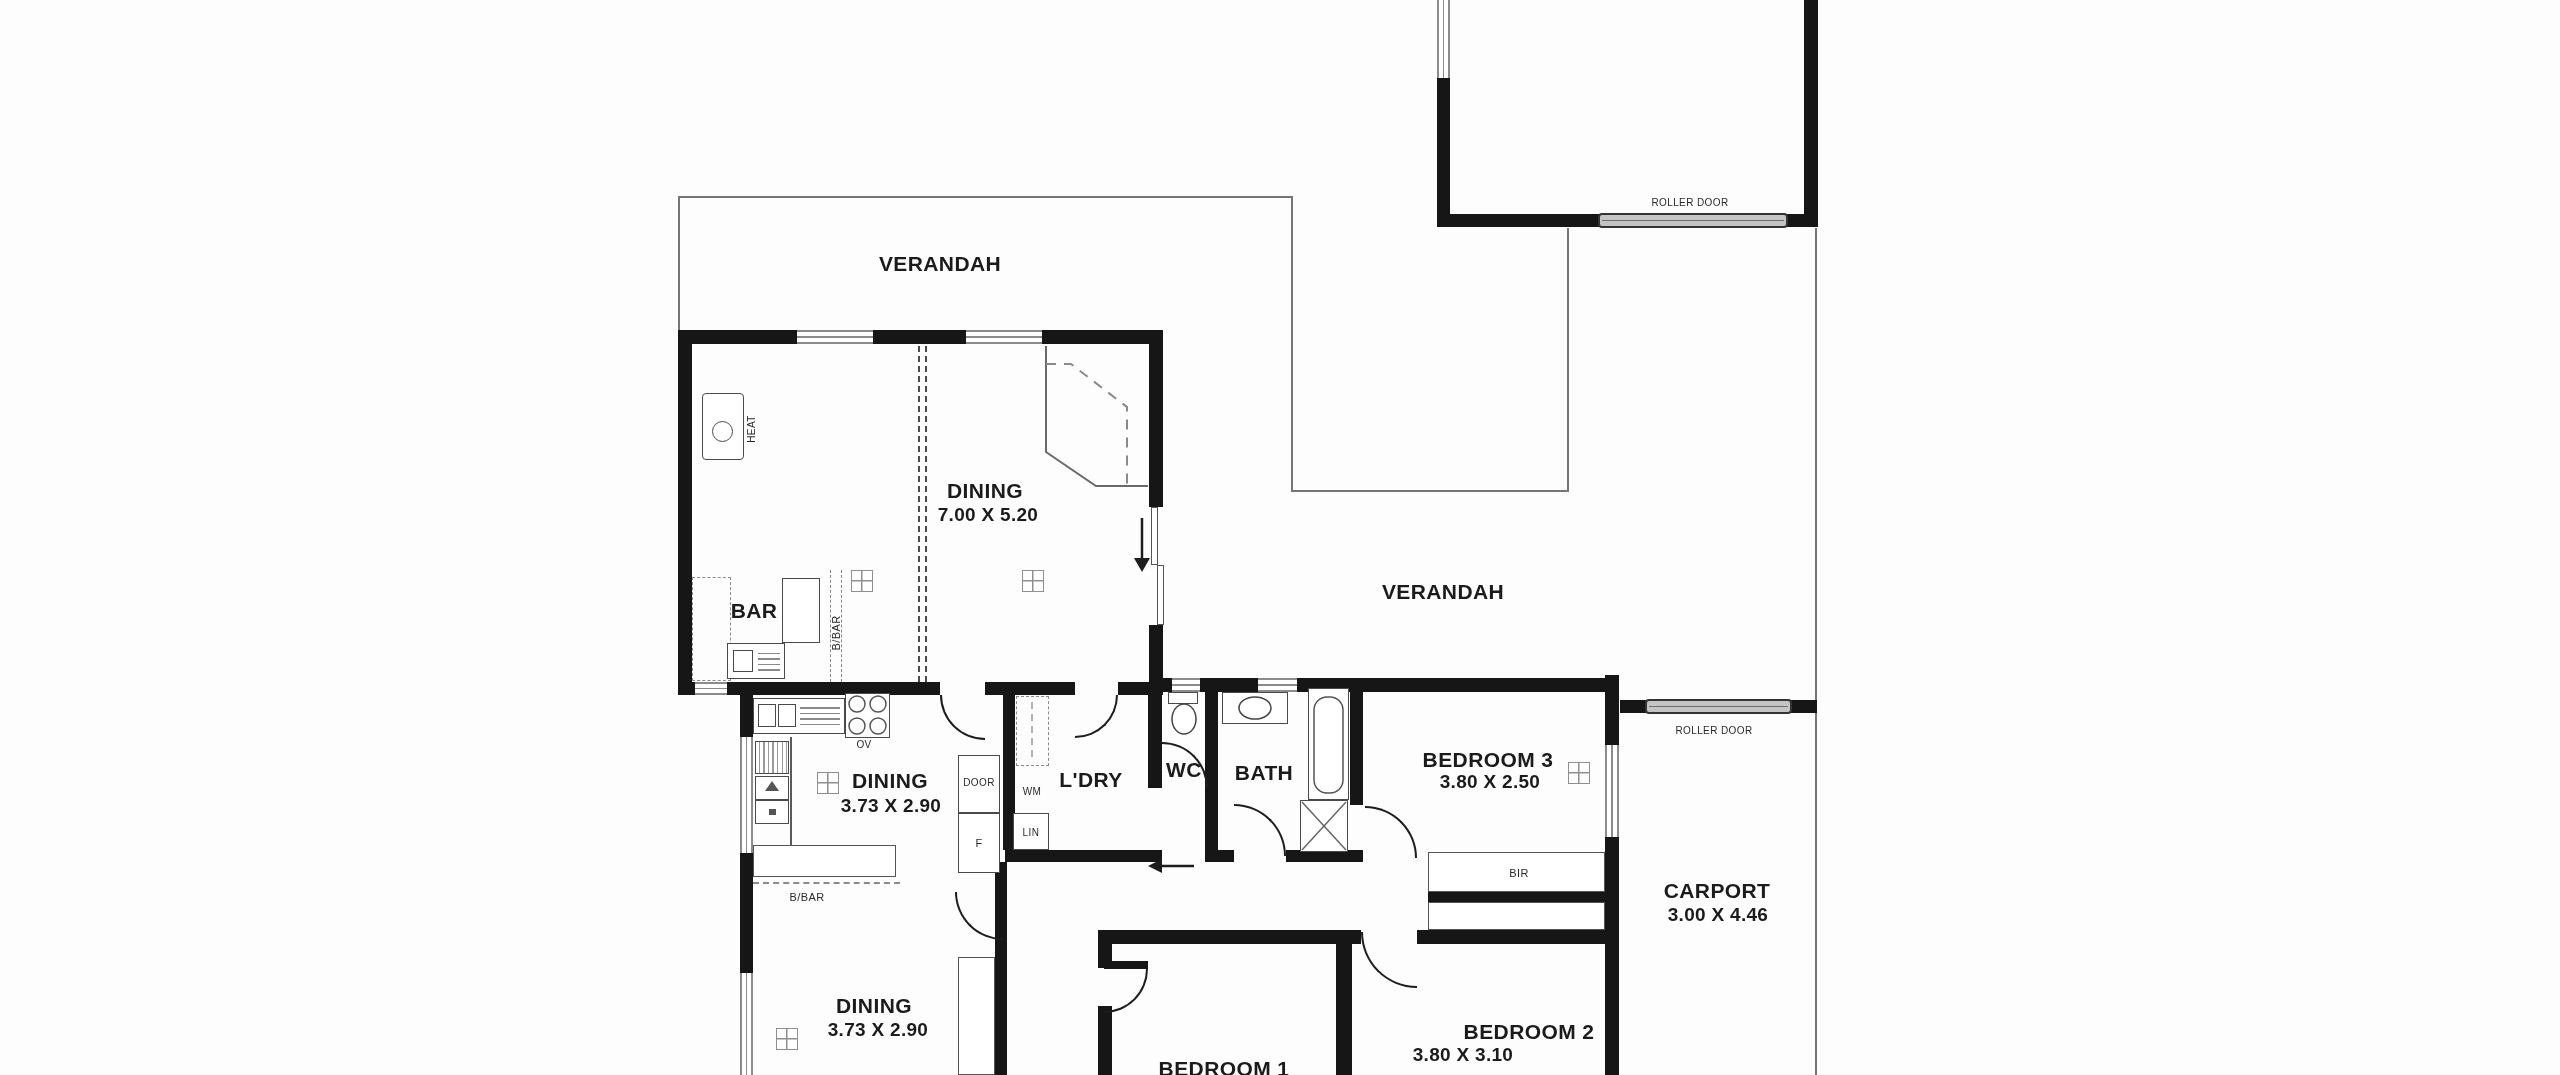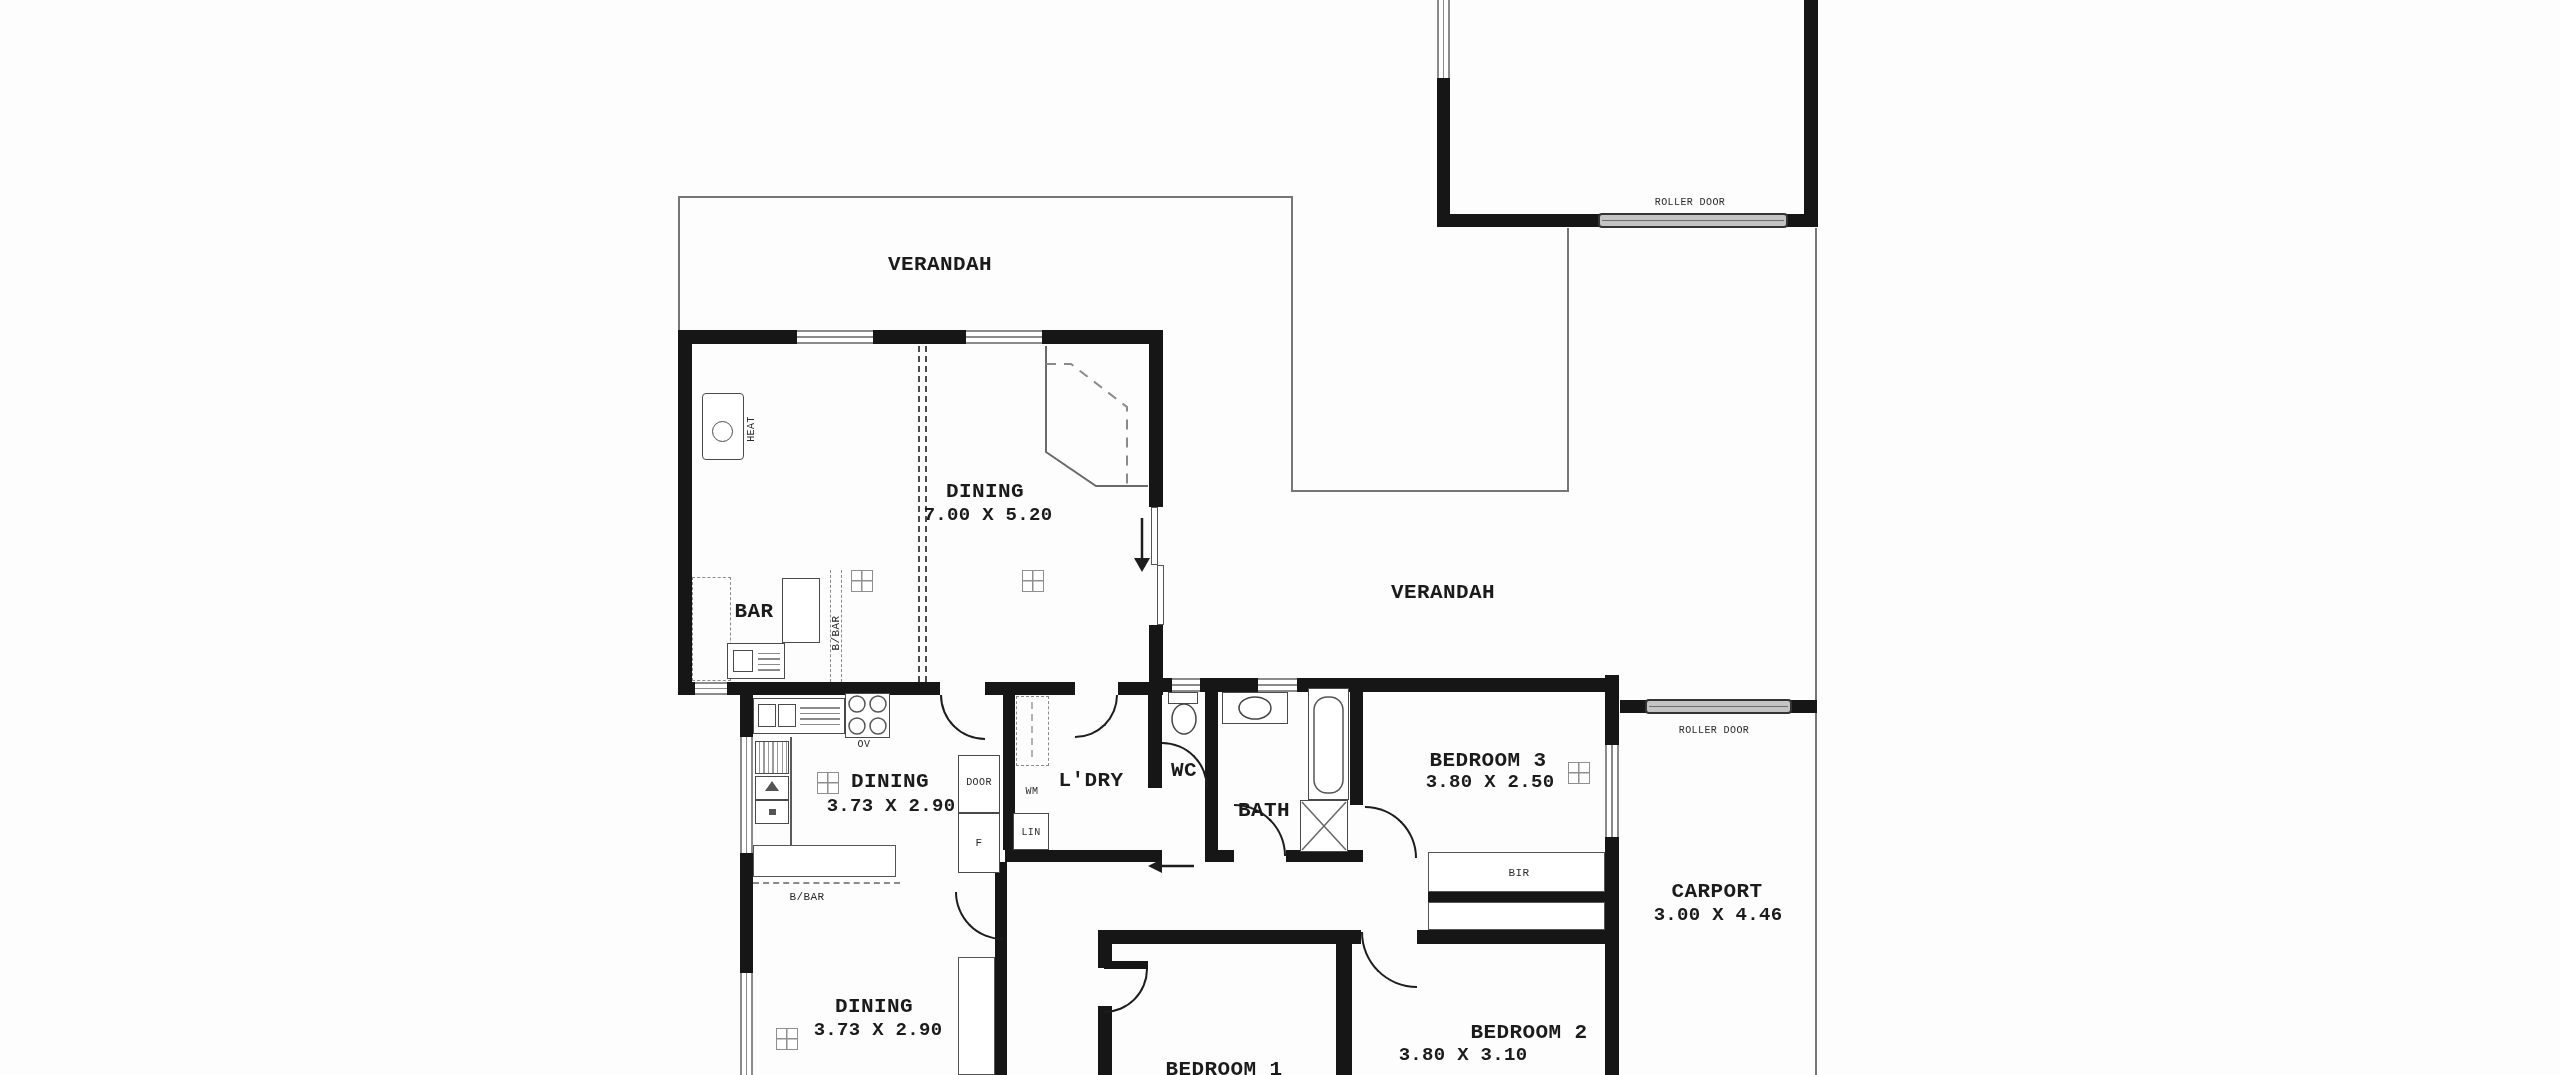--- a/index.html
+++ b/index.html
@@ -28,21 +28,21 @@
   .dbx{position:absolute;border:1.5px dashed #8a8a8a;background:transparent;}
   .dash-v{position:absolute;width:0;border-left:2.5px dashed #4b4b4b;}
   .dash-h{position:absolute;height:0;border-top:2px dashed #8a8a8a;}
   .drain{position:absolute;background:repeating-linear-gradient(to bottom,#fff 0 4px,#8a8a8a 4px 5.5px);}
   .hatch{position:absolute;border:1.5px solid #4a4a4a;background:repeating-linear-gradient(90deg,#fff 0 3px,#9a9a9a 3px 4.5px);}
   
   .lt{position:absolute;width:22px;height:22px;border:1.5px solid #8f8f8f;
       background:linear-gradient(#8f8f8f,#8f8f8f) center/100% 1.5px no-repeat,
                  linear-gradient(#8f8f8f,#8f8f8f) center/1.5px 100% no-repeat,#fff;}
   
-  .lbl,.dim,.sm,.vlbl{position:absolute;transform:translate(-50%,-50%);white-space:nowrap;text-align:left;font-family:Liberation Mono, monospace;}
+  .lbl,.dim,.sm,.vlbl{position:absolute;transform:translate(-50%,-50%);white-space:nowrap;text-align:left;}
   .lbl{font-size:21px;font-weight:700;letter-spacing:.4px;}
   .dim{font-size:19px;font-weight:700;letter-spacing:.3px;}
   .sm{font-size:11px;font-weight:400;letter-spacing:.4px;color:#2a2a2a;}
   .vlbl{font-size:11px;font-weight:400;letter-spacing:.4px;color:#2a2a2a;
         writing-mode:vertical-rl;transform:translate(-50%,-50%) rotate(180deg);}
   svg.overlay{position:absolute;left:0;top:0;pointer-events:none;}
 </style>
 </head>
 <body>
 
@@ -182,21 +182,21 @@
 
   <div class="lbl" style="left:940px;top:264px">VERANDAH</div>
   <div class="lbl" style="left:1443px;top:592px">VERANDAH</div>
   <div class="lbl" style="left:985px;top:491px">DINING</div>
   <div class="dim" style="left:988px;top:515px">7.00 X 5.20</div>
   <div class="lbl" style="left:754px;top:611px">BAR</div>
   <div class="lbl" style="left:890px;top:781px">DINING</div>
   <div class="dim" style="left:891px;top:806px">3.73 X 2.90</div>
   <div class="lbl" style="left:1091px;top:780px">L'DRY</div>
   <div class="lbl" style="left:1184px;top:770px">WC</div>
-  <div class="lbl" style="left:1264px;top:810px">BATH</div>
+  <div class="lbl" style="left:1264px;top:773px">BATH</div>
   <div class="lbl" style="left:1488px;top:760px">BEDROOM 3</div>
   <div class="dim" style="left:1490px;top:782px">3.80 X 2.50</div>
   <div class="lbl" style="left:1717px;top:891px">CARPORT</div>
   <div class="dim" style="left:1718px;top:915px">3.00 X 4.46</div>
   <div class="lbl" style="left:874px;top:1006px">DINING</div>
   <div class="dim" style="left:878px;top:1030px">3.73 X 2.90</div>
   <div class="lbl" style="left:1224px;top:1069px">BEDROOM 1</div>
   <div class="lbl" style="left:1529px;top:1032px">BEDROOM 2</div>
   <div class="dim" style="left:1463px;top:1055px">3.80 X 3.10</div>
 

